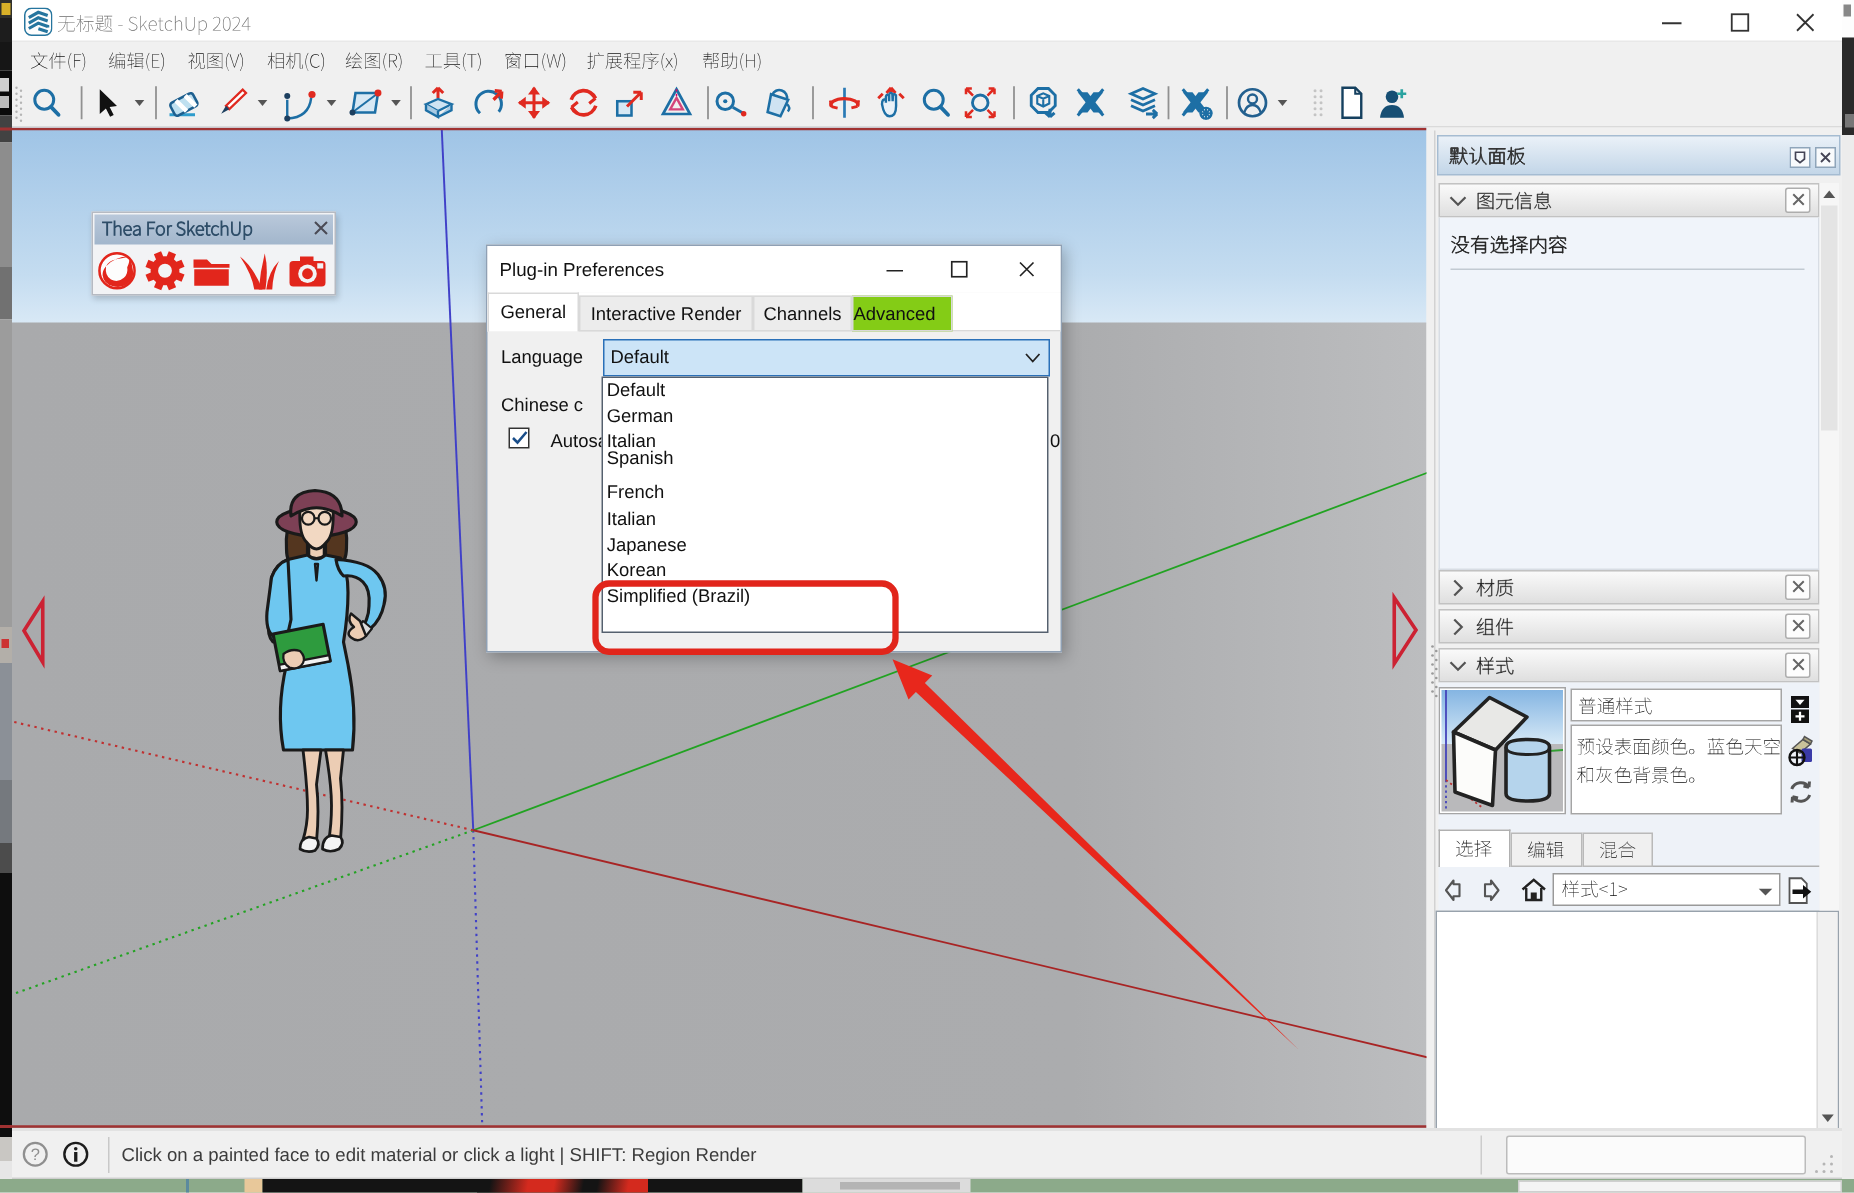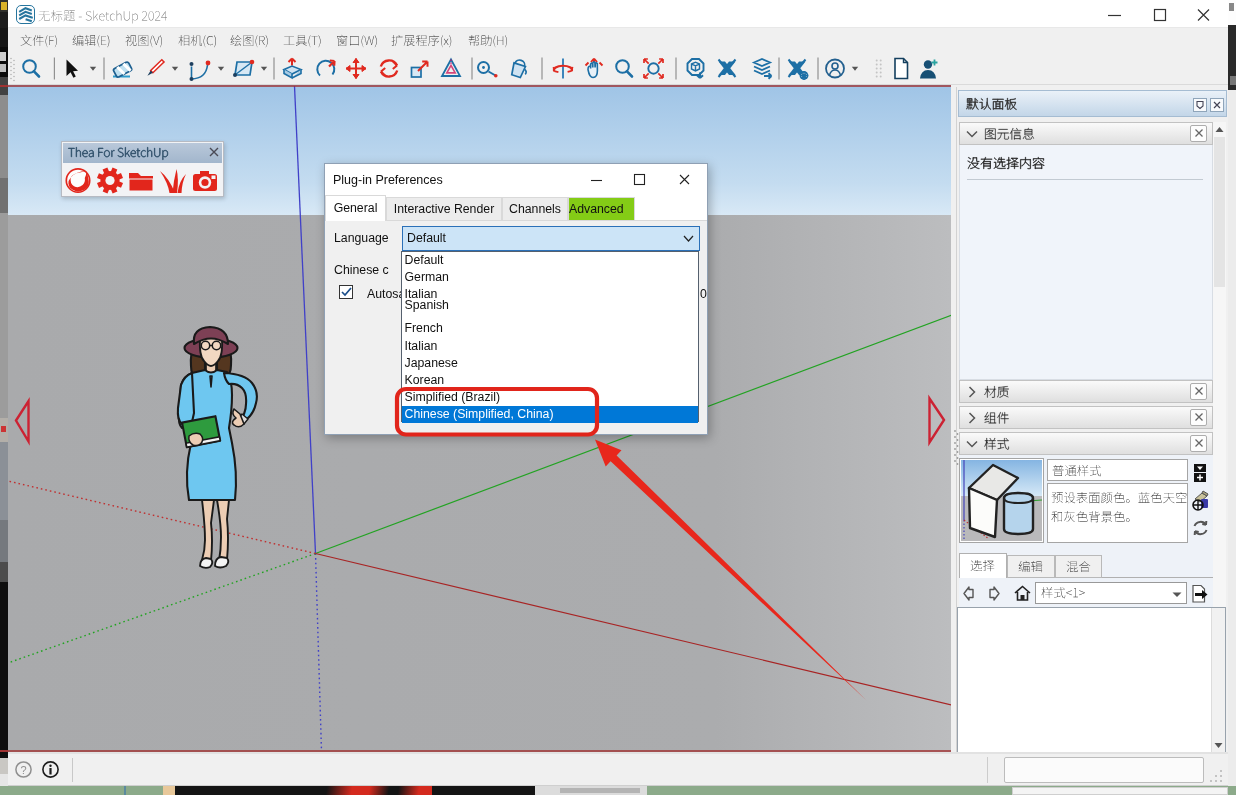--- a/index.html
+++ b/index.html
@@ -408,21 +408,20 @@
 <div class="abs" style="left:401px;top:251px;width:298px;height:171px;z-index:12;background:#fff;border:1px solid #55606e;font-size:12.3px;color:#111">
       <div class="abs" style="left:2.5px;top:0.0px;height:17.1px;line-height:17px">Default</div>
       <div class="abs" style="left:2.5px;top:17.1px;height:17.1px;line-height:17px">German</div>
       <div class="abs" style="left:2.5px;top:34.2px;height:17.1px;line-height:17px">Italian</div>
       <div class="abs" style="left:2.5px;top:45px;height:17.1px;line-height:17px">Spanish</div>
       <div class="abs" style="left:2.5px;top:68.4px;height:17.1px;line-height:17px">French</div>
       <div class="abs" style="left:2.5px;top:85.5px;height:17.1px;line-height:17px">Italian</div>
       <div class="abs" style="left:2.5px;top:102.6px;height:17.1px;line-height:17px">Japanese</div>
       <div class="abs" style="left:2.5px;top:119.7px;height:17.1px;line-height:17px">Korean</div>
       <div class="abs" style="left:2.5px;top:136.8px;height:17.1px;line-height:17px">Simplified (Brazil)</div>
-      <div class="abs" style="left:0px;top:153.9px;width:296px;height:17.2px;background:#0078d7;color:#fff;line-height:17px;padding-left:2.5px">Chinese (Simplified, China)</div>
     </div>
 <svg class="abs" style="left:0;top:0;z-index:60;pointer-events:none" width="1236" height="795" viewBox="0 0 1236 795">
 <rect x="397" y="389" width="200" height="45.5" rx="9" fill="none" stroke="#e1251b" stroke-width="4.2"></rect>
 <path d="M595 439.5 L621.5 450.3 L616.6 455.4 L866 700 L610.6 461.3 L605.7 466.4 Z" fill="#e8271c"></path>
 </svg>
 <div class="abs" style="left:951px;top:85px;width:277px;height:669px;background:#f0f0f0"></div>
 <div class="abs" style="left:956px;top:87px;width:1px;height:667px;background:#d2d2d2"></div>
 <div class="abs" style="left:958px;top:90px;width:269px;height:27px;background:linear-gradient(#eaf1f8,#c3d6e8);border:1px solid #a5bcd2"></div>
 <svg style="position:absolute;left:966.0px;top:94.4px;overflow:visible" width="51.2" height="19.2">
       <path transform="translate(0,14.72)" d="M6.6 -6.8H12.1V-6.4H6.6ZM9.8 -9.7 10.1 -9.8Q10.3 -9.5 10.6 -9.2Q10.9 -8.8 11.2 -8.5Q11.4 -8.1 11.6 -7.9L11.3 -7.6Q11.1 -7.9 10.9 -8.2Q10.6 -8.6 10.3 -9Q10.1 -9.3 9.8 -9.7ZM1.6 -9.8V-6.3H5.7V-9.8ZM1.2 -10.2H6.1V-6H1.2ZM2.1 -9.1 2.4 -9.1Q2.6 -8.6 2.7 -8Q2.9 -7.4 2.9 -7L2.5 -7Q2.5 -7.4 2.4 -8Q2.3 -8.6 2.1 -9.1ZM2.7 -1.6 3 -1.7Q3.1 -1.1 3.1 -0.5Q3.2 0.1 3.1 0.6L2.8 0.6Q2.8 0.2 2.8 -0.5Q2.8 -1.1 2.7 -1.6ZM4 -1.6 4.3 -1.7Q4.5 -1.2 4.6 -0.6Q4.7 0 4.8 0.4L4.4 0.5Q4.4 0.1 4.3 -0.5Q4.1 -1.1 4 -1.6ZM5.3 -1.7 5.6 -1.7Q5.8 -1.3 6 -0.9Q6.2 -0.4 6.2 -0.1L5.9 0Q5.8 -0.3 5.7 -0.8Q5.5 -1.3 5.3 -1.7ZM1.5 -1.9 1.8 -1.8Q1.6 -1.3 1.3 -0.6Q1 0 0.7 0.5L0.4 0.3Q0.6 0 0.8 -0.4Q1 -0.8 1.2 -1.2Q1.4 -1.6 1.5 -1.9ZM4.9 -9.1 5.3 -8.9Q5.1 -8.4 4.9 -7.8Q4.8 -7.2 4.6 -6.8L4.3 -6.9Q4.4 -7.2 4.5 -7.6Q4.6 -8 4.7 -8.4Q4.8 -8.8 4.9 -9.1ZM0.8 -2.8Q1.5 -2.8 2.4 -2.9Q3.2 -2.9 4.2 -3Q5.3 -3.1 6.3 -3.1V-2.8Q4.8 -2.7 3.4 -2.6Q1.9 -2.4 0.9 -2.4ZM1 -4.7H6.1V-4.3H1ZM3.6 -9.9H3.9V-6.1V-2.8H3.6V-6.1ZM9.2 -6.7Q9.5 -5.1 9.9 -3.6Q10.3 -2.2 11 -1.1Q11.6 -0 12.5 0.6Q12.4 0.7 12.4 0.7Q12.3 0.8 12.3 0.8Q12.2 0.9 12.2 0.9Q11.3 0.2 10.6 -0.9Q10 -2 9.6 -3.5Q9.1 -5 8.9 -6.7ZM8.9 -10.6H9.3V-8.1Q9.3 -7.1 9.2 -5.9Q9.1 -4.8 8.9 -3.6Q8.6 -2.5 8.1 -1.3Q7.5 -0.2 6.6 0.9Q6.5 0.8 6.4 0.8Q6.3 0.7 6.3 0.7Q7.2 -0.4 7.7 -1.5Q8.2 -2.6 8.5 -3.8Q8.8 -4.9 8.8 -6Q8.9 -7.1 8.9 -8.1Z M21 -10.7H21.4Q21.4 -9.3 21.4 -7.9Q21.3 -6.5 21.2 -5.2Q21 -3.9 20.7 -2.8Q20.3 -1.6 19.7 -0.7Q19 0.3 18.1 0.9Q18 0.9 17.9 0.8Q17.8 0.8 17.7 0.7Q18.7 0.1 19.3 -0.9Q20 -1.8 20.3 -2.9Q20.6 -4.1 20.8 -5.3Q20.9 -6.6 21 -8Q21 -9.3 21 -10.7ZM21.3 -6.5Q21.3 -6.2 21.5 -5.5Q21.6 -4.9 21.9 -4Q22.1 -3.2 22.5 -2.3Q23 -1.4 23.6 -0.7Q24.2 0.1 25 0.6Q25 0.7 24.9 0.7Q24.8 0.8 24.7 0.9Q23.9 0.3 23.3 -0.4Q22.6 -1.2 22.2 -2.1Q21.8 -3 21.6 -3.9Q21.3 -4.7 21.2 -5.4Q21 -6.1 20.9 -6.5ZM14.9 -10.1 15.2 -10.3Q15.5 -10 15.9 -9.7Q16.2 -9.4 16.5 -9.1Q16.8 -8.8 17 -8.6L16.7 -8.3Q16.5 -8.5 16.2 -8.8Q15.9 -9.1 15.6 -9.5Q15.2 -9.8 14.9 -10.1ZM15.5 0.1 15.5 -0.3 15.7 -0.6 18.3 -2.2Q18.3 -2.2 18.4 -2.1Q18.4 -2 18.4 -1.9Q17.5 -1.3 16.9 -0.9Q16.4 -0.6 16.1 -0.4Q15.8 -0.2 15.7 -0.1Q15.6 0 15.5 0.1ZM13.5 -6.5H16V-6.2H13.5ZM15.5 0.1Q15.5 0.1 15.5 -0Q15.4 -0.1 15.4 -0.1Q15.3 -0.2 15.3 -0.2Q15.4 -0.3 15.7 -0.6Q15.9 -0.9 15.9 -1.3V-6.5H16.3V-0.7Q16.3 -0.7 16.2 -0.6Q16.1 -0.6 16 -0.5Q15.9 -0.4 15.8 -0.3Q15.7 -0.2 15.6 -0.1Q15.5 0 15.5 0.1Z M30.1 -4.9H33.8V-4.5H30.1ZM30.1 -2.6H33.9V-2.2H30.1ZM27.3 -0.2H36.7V0.2H27.3ZM27.1 -7.2H36.9V0.9H36.5V-6.8H27.5V0.9H27.1ZM29.8 -7H30.2V0H29.8ZM33.7 -7H34.1V-0H33.7ZM31.7 -9.5 32.1 -9.3Q32 -8.8 31.8 -8.1Q31.6 -7.4 31.4 -7L31.1 -7.1Q31.2 -7.4 31.3 -7.9Q31.4 -8.3 31.5 -8.7Q31.7 -9.1 31.7 -9.5ZM26.5 -9.7H37.6V-9.3H26.5Z M39.3 -8.1H43.4V-7.7H39.3ZM41.3 -10.6H41.7V0.9H41.3ZM41.3 -8 41.6 -7.9Q41.4 -7.1 41.2 -6.3Q40.9 -5.5 40.6 -4.7Q40.3 -3.9 39.9 -3.2Q39.6 -2.5 39.3 -2Q39.2 -2.1 39.2 -2.1Q39.1 -2.2 39.1 -2.2Q39 -2.3 39 -2.3Q39.3 -2.8 39.6 -3.4Q40 -4.1 40.3 -4.8Q40.6 -5.6 40.9 -6.4Q41.1 -7.2 41.3 -8ZM41.6 -7.2Q41.7 -7.1 41.9 -6.8Q42.1 -6.4 42.4 -6Q42.6 -5.7 42.9 -5.3Q43.1 -5 43.2 -4.9L42.9 -4.5Q42.8 -4.7 42.6 -5.1Q42.4 -5.4 42.1 -5.8Q41.9 -6.2 41.7 -6.5Q41.5 -6.9 41.4 -7ZM44 -9.2H44.4V-6Q44.4 -5.2 44.3 -4.4Q44.2 -3.5 44.1 -2.5Q43.9 -1.6 43.6 -0.7Q43.3 0.1 42.7 0.9Q42.7 0.9 42.6 0.8Q42.6 0.8 42.5 0.7Q42.5 0.7 42.4 0.7Q42.9 -0.1 43.3 -0.9Q43.6 -1.8 43.7 -2.7Q43.9 -3.6 43.9 -4.4Q44 -5.3 44 -6ZM44.2 -6.6H49.5V-6.2H44.2ZM49.4 -6.6H49.5L49.6 -6.6L49.8 -6.5Q49.4 -4.5 48.5 -3.1Q47.7 -1.6 46.5 -0.6Q45.4 0.3 44.1 0.9Q44.1 0.8 44.1 0.8Q44 0.7 44 0.7Q43.9 0.6 43.9 0.6Q45.1 0.1 46.2 -0.9Q47.3 -1.8 48.2 -3.2Q49 -4.6 49.4 -6.5ZM45.4 -6.5Q45.8 -4.8 46.5 -3.4Q47.2 -2 48.3 -1Q49.3 0.1 50.6 0.6Q50.6 0.6 50.5 0.7Q50.5 0.7 50.4 0.8Q50.4 0.8 50.3 0.9Q49 0.3 48 -0.7Q47 -1.8 46.2 -3.2Q45.5 -4.7 45.1 -6.4ZM49.7 -10.2 50 -9.9Q49.5 -9.7 48.8 -9.5Q48.1 -9.4 47.3 -9.2Q46.5 -9.1 45.7 -9Q44.8 -8.9 44.1 -8.9Q44.1 -8.9 44 -9Q44 -9.1 44 -9.2Q44.7 -9.3 45.5 -9.4Q46.3 -9.4 47.1 -9.6Q47.9 -9.7 48.6 -9.9Q49.3 -10 49.7 -10.2Z" fill="#333" stroke="#333" stroke-width="0.65"></path>
@@ -593,20 +592,21 @@
 <div class="abs" style="left:8px;top:752px;width:1220px;height:2px;background:#e2e2e2"></div>
 <div class="abs" style="left:8px;top:754px;width:1220px;height:32px;background:#f0f0f0;border-bottom:1px solid #cfcfcf"></div>
 <svg class="abs" style="left:14px;top:760px" width="50" height="20" viewBox="0 0 50 20">
 <circle cx="9.5" cy="9.5" r="7.6" fill="none" stroke="#8f8f8f" stroke-width="1.5"></circle>
 <text x="9.5" y="13.6" font-size="11" fill="#8f8f8f" text-anchor="middle" font-family="Liberation Sans">?</text>
 <circle cx="36.5" cy="9.5" r="7.6" fill="none" stroke="#1c1c1c" stroke-width="1.6"></circle>
 <circle cx="36.5" cy="5.8" r="1.2" fill="#1c1c1c"></circle>
 <rect x="35.4" y="8" width="2.2" height="6.5" fill="#1c1c1c"></rect>
     </svg>
 <div class="abs" style="left:72px;top:758px;width:1px;height:24px;background:#c8c8c8"></div>
+<div class="abs" style="left:81px;top:763px;font-size:12.4px;color:#3c3c3c">Click on a painted face to edit material or click a light | SHIFT: Region Render</div>
 <div class="abs" style="left:987px;top:757px;width:1px;height:26px;background:#cccccc"></div>
 <div class="abs" style="left:1004px;top:757px;width:200px;height:26px;background:#fbfbfb;border:1px solid #bcbcbc;border-radius:2px"></div>
 <svg class="abs" style="left:1208px;top:768px" width="18" height="18">
       <circle cx="3" cy="13" r="1" fill="#b5b5b5"></circle>
       <circle cx="8" cy="8" r="1" fill="#b5b5b5"></circle>
       <circle cx="8" cy="13" r="1" fill="#b5b5b5"></circle>
       <circle cx="13" cy="3" r="1" fill="#b5b5b5"></circle>
       <circle cx="13" cy="8" r="1" fill="#b5b5b5"></circle>
       <circle cx="13" cy="13" r="1" fill="#b5b5b5"></circle>
     </svg>

